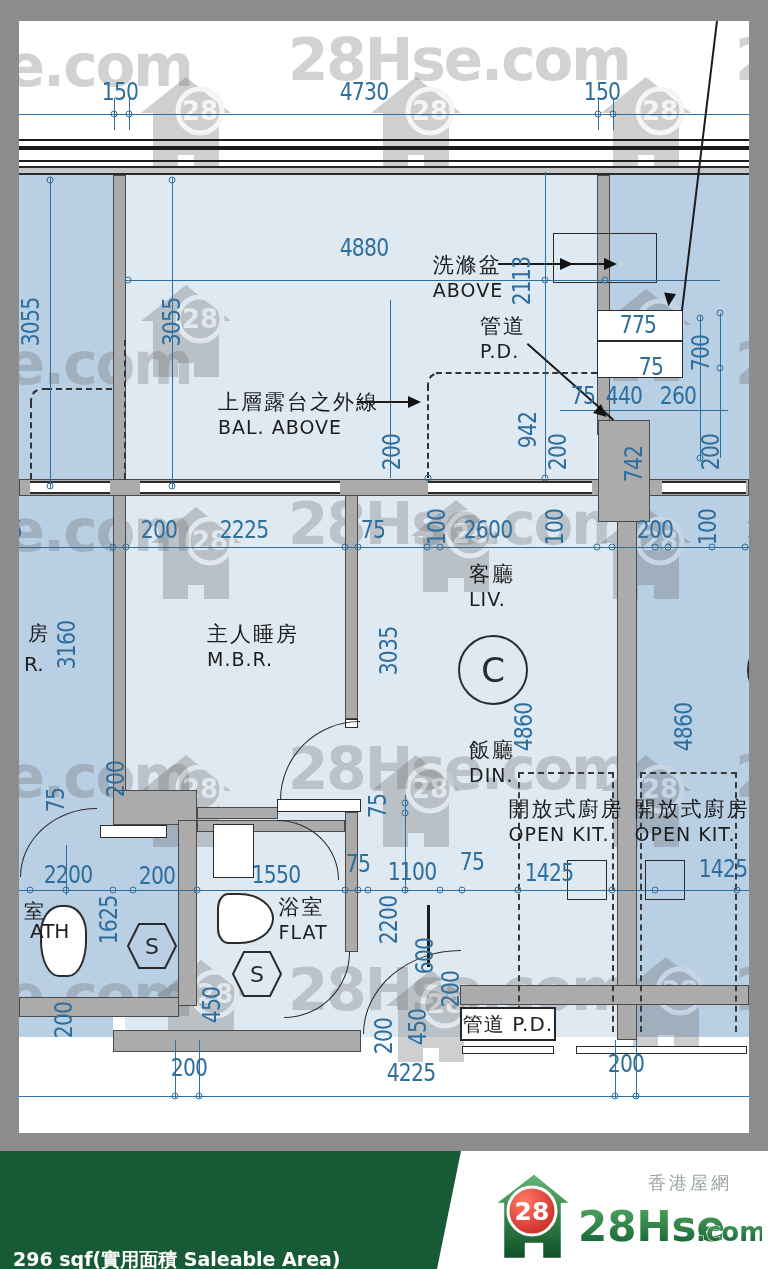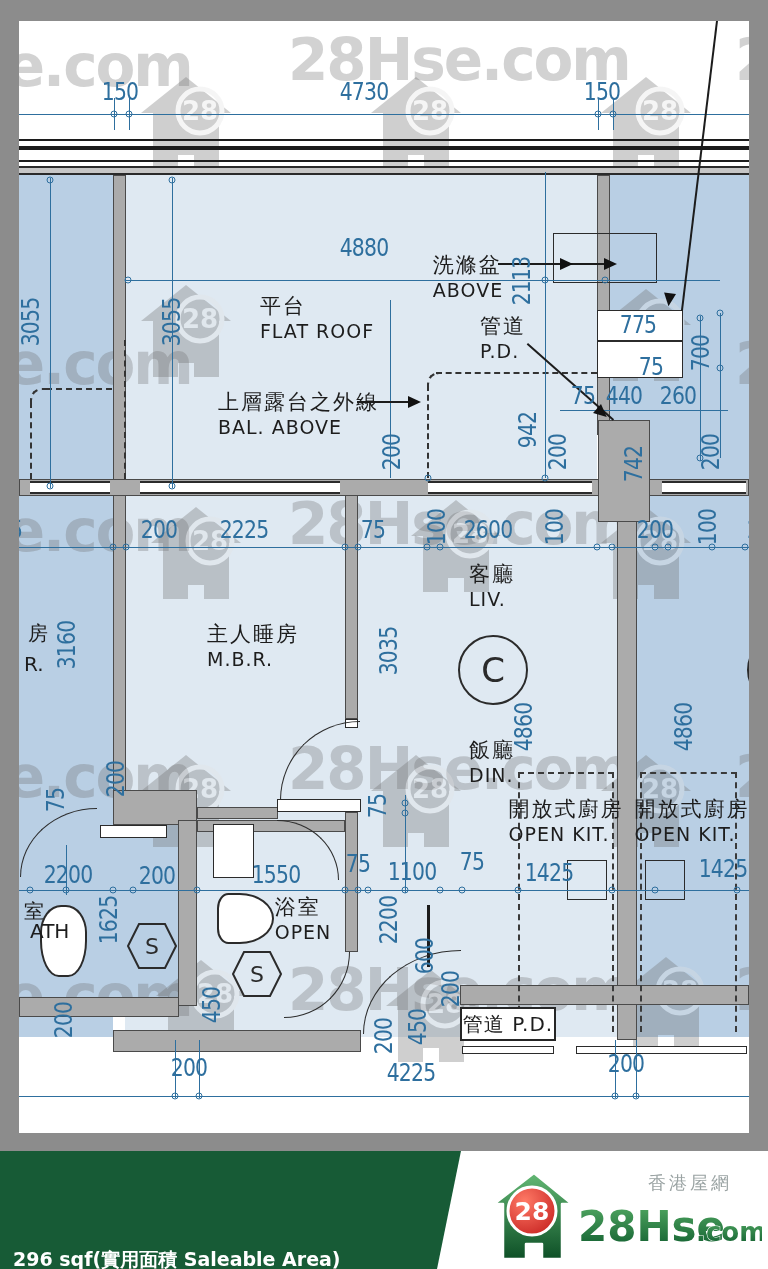--- a/index.html
+++ b/index.html
@@ -249,24 +249,20 @@
       <span class="dim v" style="position: absolute; left: 109px; top: 920px;">1625</span>
       <span class="dim v" style="position: absolute; left: 212px; top: 1005px;">450</span>
       <span class="dim v" style="position: absolute; left: 64px; top: 1020px;">200</span>
       <span class="dim v" style="position: absolute; left: 425px; top: 956px;">600</span>
       <span class="dim v" style="position: absolute; left: 451px; top: 989px;">200</span>
       <span class="dim v" style="position: absolute; left: 418px; top: 1027px;">450</span>
       <span class="dim v" style="position: absolute; left: 384px; top: 1036px;">200</span>
       <span class="dim" style="position: absolute; left: 189px; top: 1068px;">200</span>
       <span class="dim" style="position: absolute; left: 411px; top: 1073px;">4225</span>
       <span class="dim" style="position: absolute; left: 626px; top: 1064px;">200</span>
-      <div class="rlabel" style="position: absolute; left: 317px; top: 292px;">
-        <div class="zh">平台</div>
-        <div class="en">FLAT ROOF</div>
-      </div>
       <div class="rlabel" style="position: absolute; left: 468px; top: 251px;">
         <div class="zh">洗滌盆</div>
         <div class="en">ABOVE</div>
       </div>
       <div class="rlabel" style="position: absolute; left: 503px; top: 312px;">
         <div class="zh">管道</div>
         <div class="en">P.D.</div>
       </div>
       <div class="rlabel la" style="position: absolute; left: 218px; top: 388px;">
         <div class="zh">上層露台之外線</div>
@@ -287,21 +283,21 @@
       <div class="rlabel" style="position: absolute; left: 566px; top: 795px;">
         <div class="zh">開放式廚房</div>
         <div class="en">OPEN KIT.</div>
       </div>
       <div class="rlabel" style="position: absolute; left: 692px; top: 795px;">
         <div class="zh">開放式廚房</div>
         <div class="en">OPEN KIT.</div>
       </div>
       <div class="rlabel" style="position: absolute; left: 303px; top: 893px;">
         <div class="zh">浴室</div>
-        <div class="en">OPEN</div>
+        <div class="en">FLAT</div>
       </div>
       <div class="pbox" style="width: 96px; height: 34px; left: 460px; top: 1007px;">管道 P.D.</div>
       <div class="frag" style="left: 24px; top: 898px;">室</div>
       <div class="frag" style="left: 30px; top: 919px;">ATH</div>
       <div class="frag" style="left: 28px; top: 620px;">房</div>
       <div class="frag" style="left: 24px; top: 652px;">R.</div>
       <svg class="hexfix" width="50" height="48" viewBox="0 0 50 48" style="left: 127px; top: 922px;">
     <polygon points="12,2 38,2 49,24 38,46 12,46 1,24" fill="none" stroke="#2b2b2b" stroke-width="2"></polygon>
     <text x="25" y="32" text-anchor="middle" font-size="22" fill="#2b2b2b">S</text>
   </svg>

